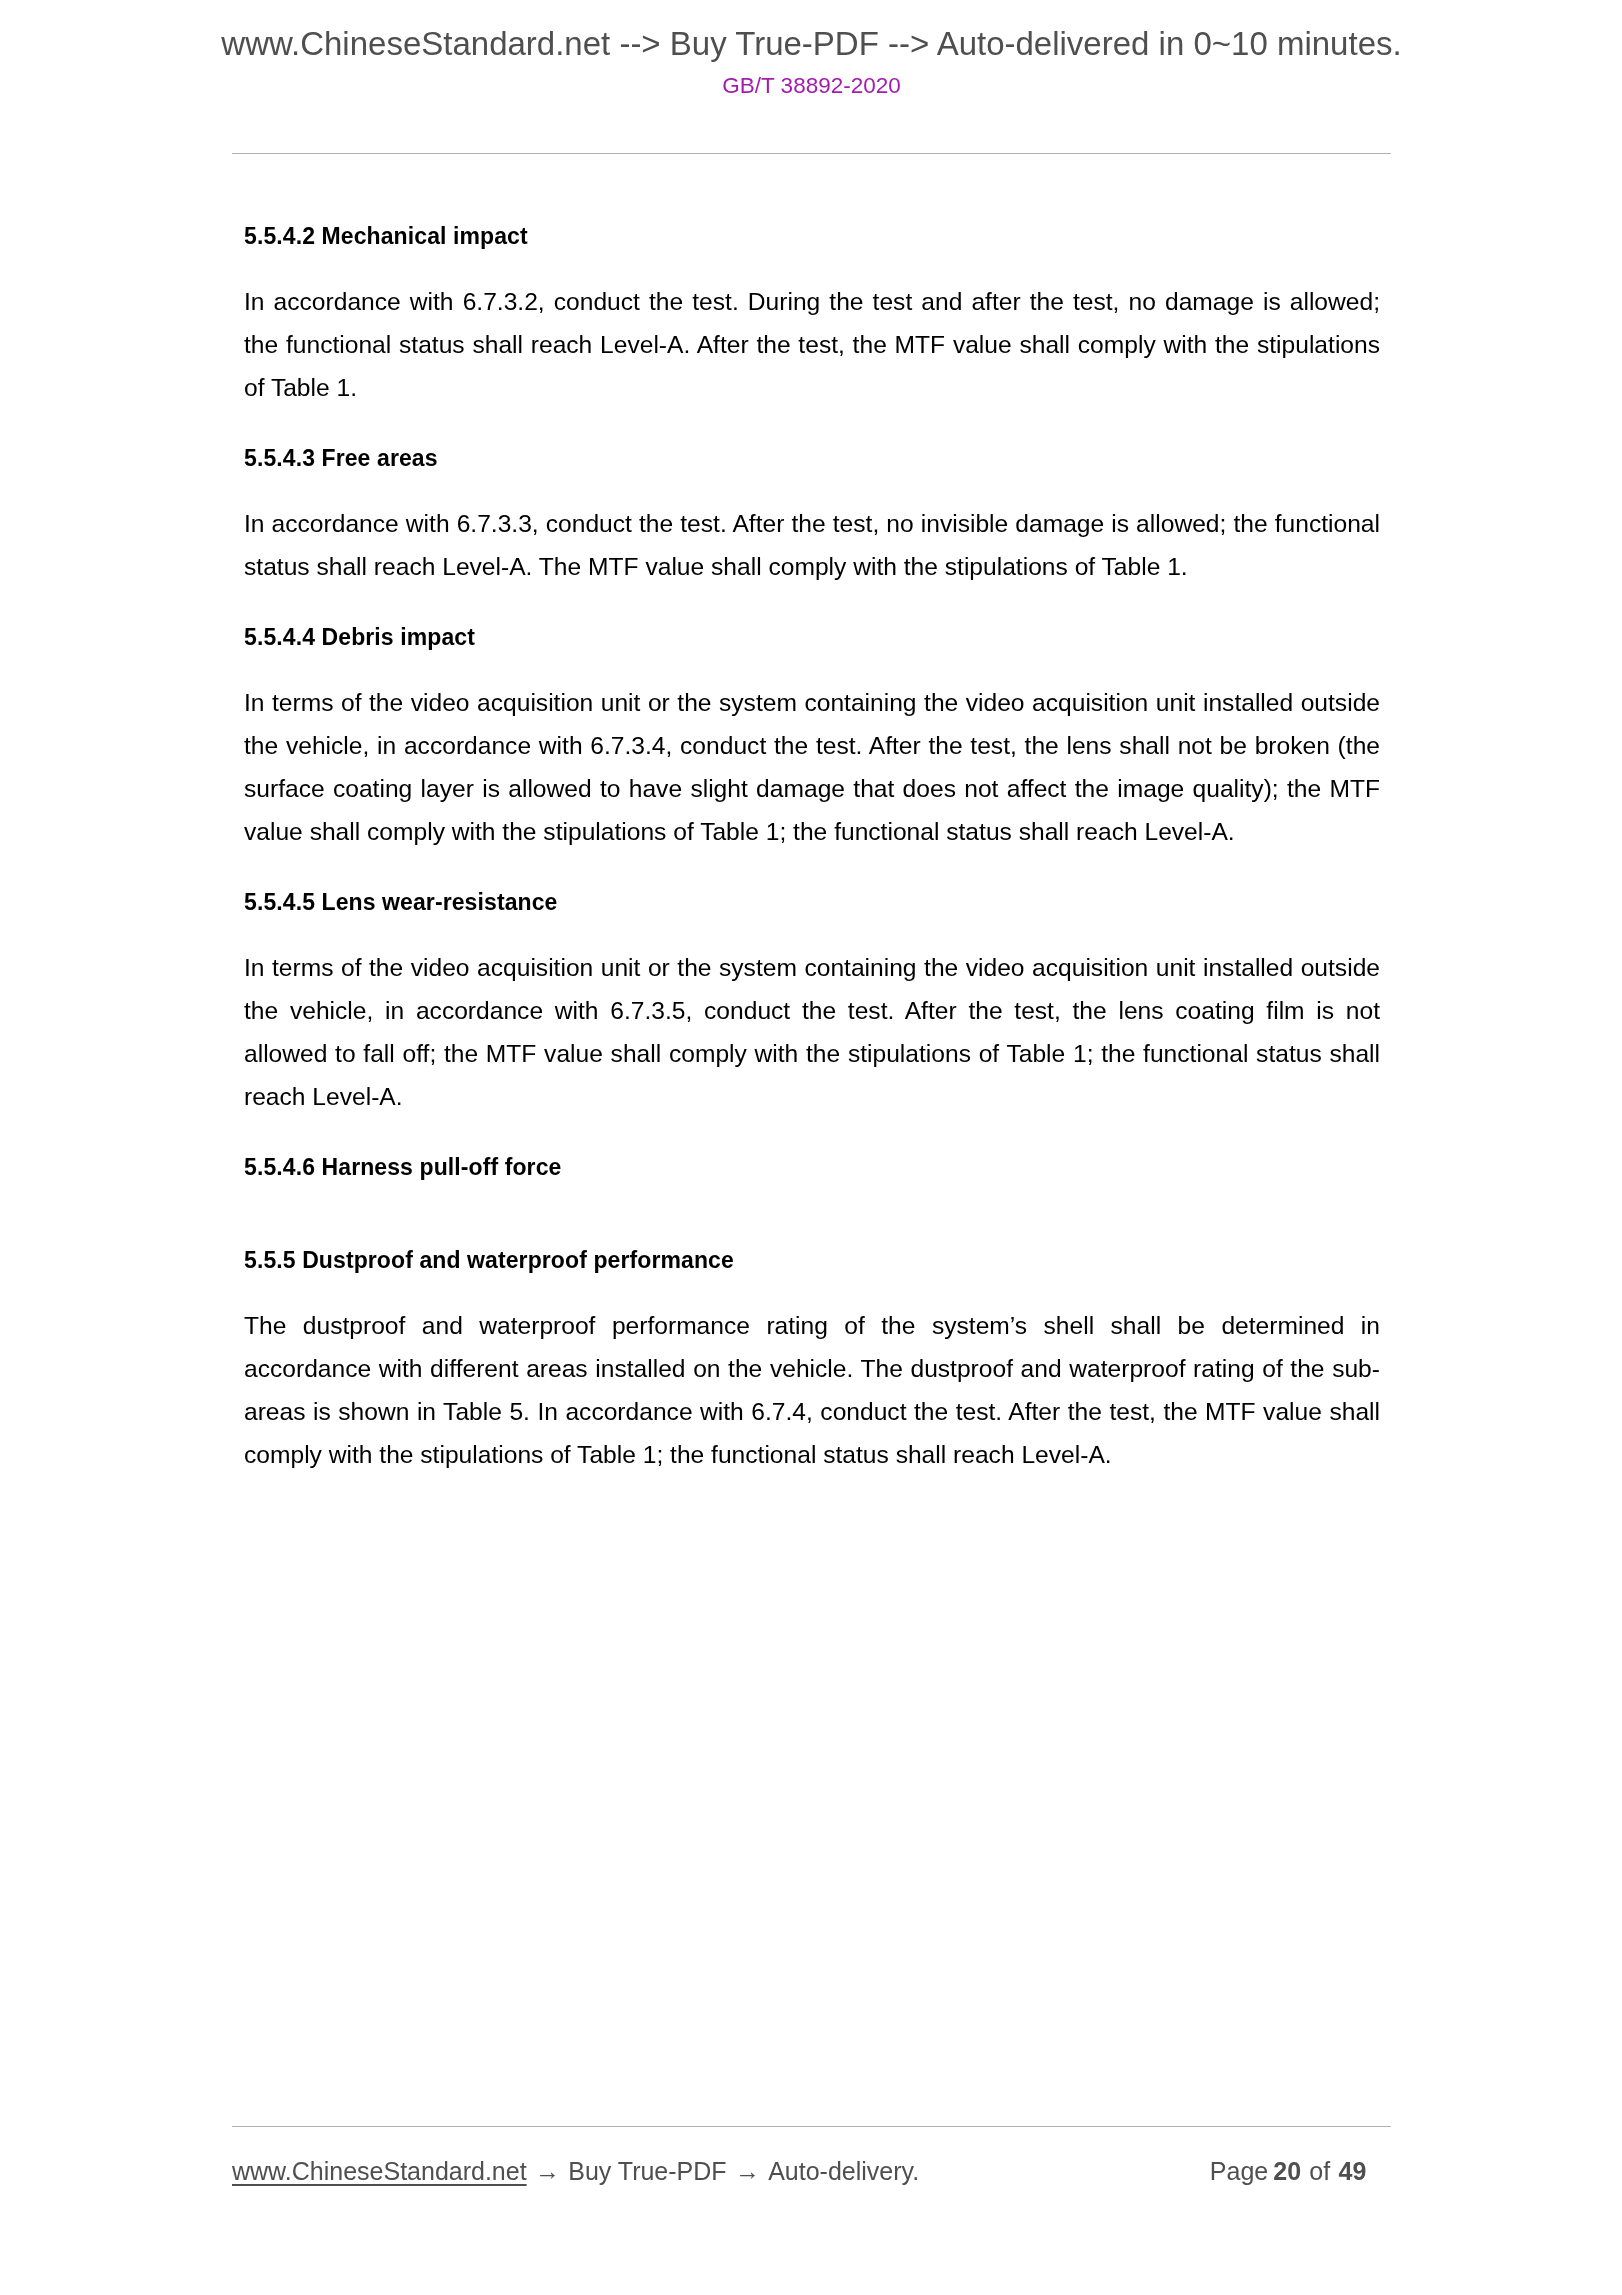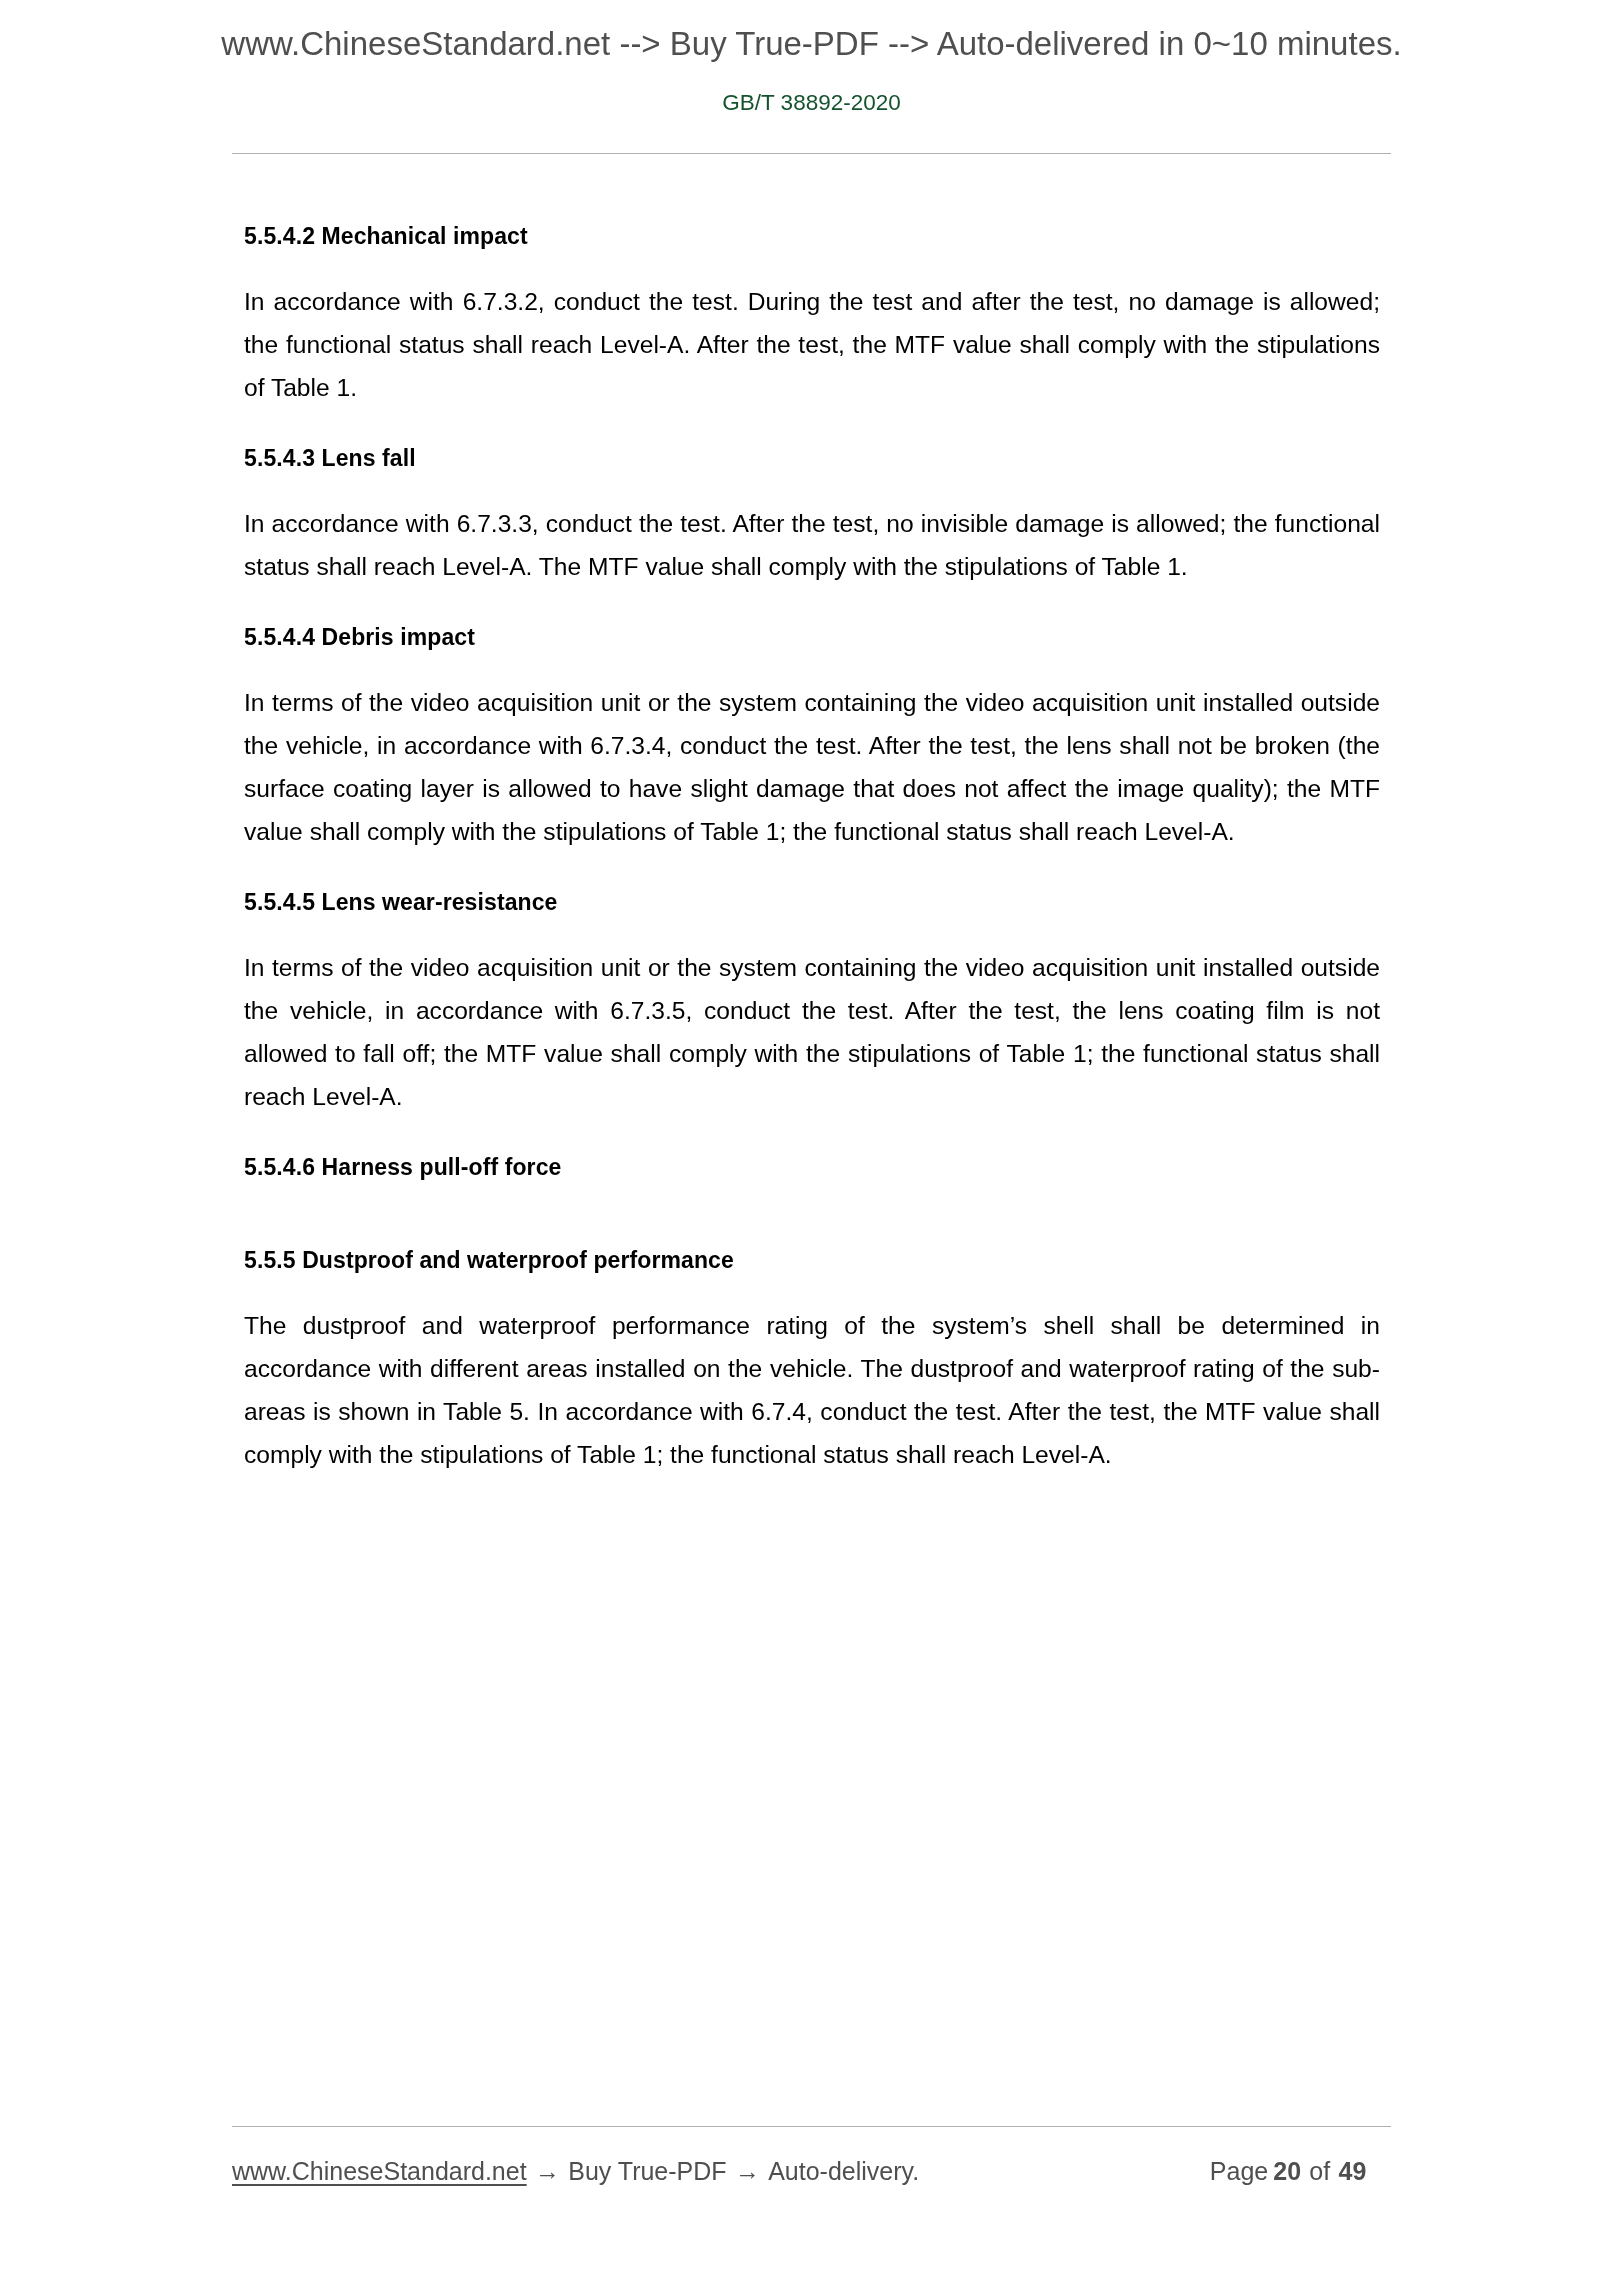--- a/index.html
+++ b/index.html
@@ -26,24 +26,24 @@
     text-align: center;
   }
   .header-promo {
     color: #4f4f4f;
     font-size: 33px;
     line-height: 38px;
     letter-spacing: 0px;
     white-space: nowrap;
   }
   .header-std {
-    color: #14532d;
+    color: #a21caf;
     font-size: 22.5px;
     line-height: 33px;
-    margin-top: 23px;
+    margin-top: 6px;
   }
   .header-rule {
     position: absolute;
     top: 153px;
     left: 232px;
     width: 1159px;
     height: 0;
     border-top: 1.7px solid #b0b0b0;
   }
 
@@ -133,21 +133,21 @@
   </div>
   <div class="header-rule"></div>
 
   <div class="content">
 
     <h2 class="sec-heading">5.5.4.2 Mechanical impact</h2>
     <div class="gap-heading-to-par"></div>
     <p class="body-par">In accordance with 6.7.3.2, conduct the test. During the test and after the test, no damage is allowed; the functional status shall reach Level-A. After the test, the MTF value shall comply with the stipulations of Table 1.</p>
     <div class="gap-par-to-heading"></div>
 
-    <h2 class="sec-heading">5.5.4.3 Lens fall</h2>
+    <h2 class="sec-heading">5.5.4.3 Free areas</h2>
     <div class="gap-heading-to-par"></div>
     <p class="body-par">In accordance with 6.7.3.3, conduct the test. After the test, no invisible damage is allowed; the functional status shall reach Level-A. The MTF value shall comply with the stipulations of Table 1.</p>
     <div class="gap-par-to-heading"></div>
 
     <h2 class="sec-heading">5.5.4.4 Debris impact</h2>
     <div class="gap-heading-to-par"></div>
     <p class="body-par">In terms of the video acquisition unit or the system containing the video acquisition unit installed outside the vehicle, in accordance with 6.7.3.4, conduct the test. After the test, the lens shall not be broken (the surface coating layer is allowed to have slight damage that does not affect the image quality); the MTF value shall comply with the stipulations of Table 1; the functional status shall reach Level-A.</p>
     <div class="gap-par-to-heading"></div>
 
     <h2 class="sec-heading">5.5.4.5 Lens wear-resistance</h2>

